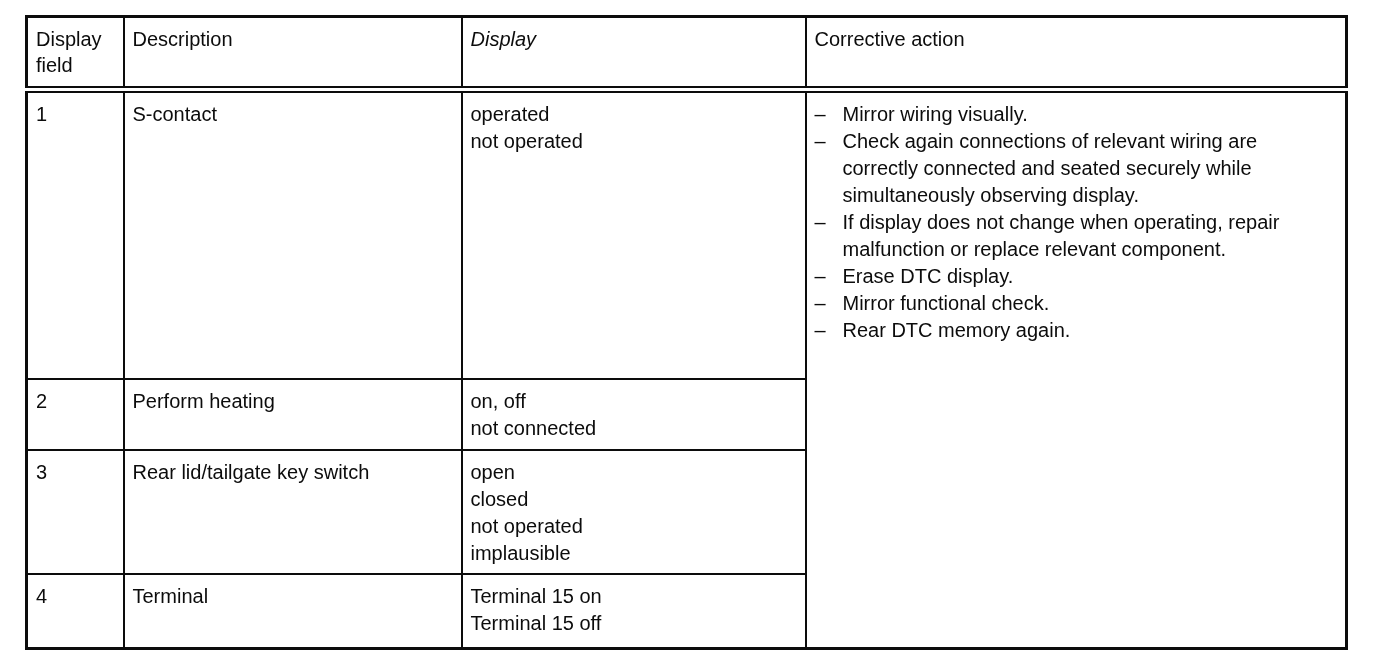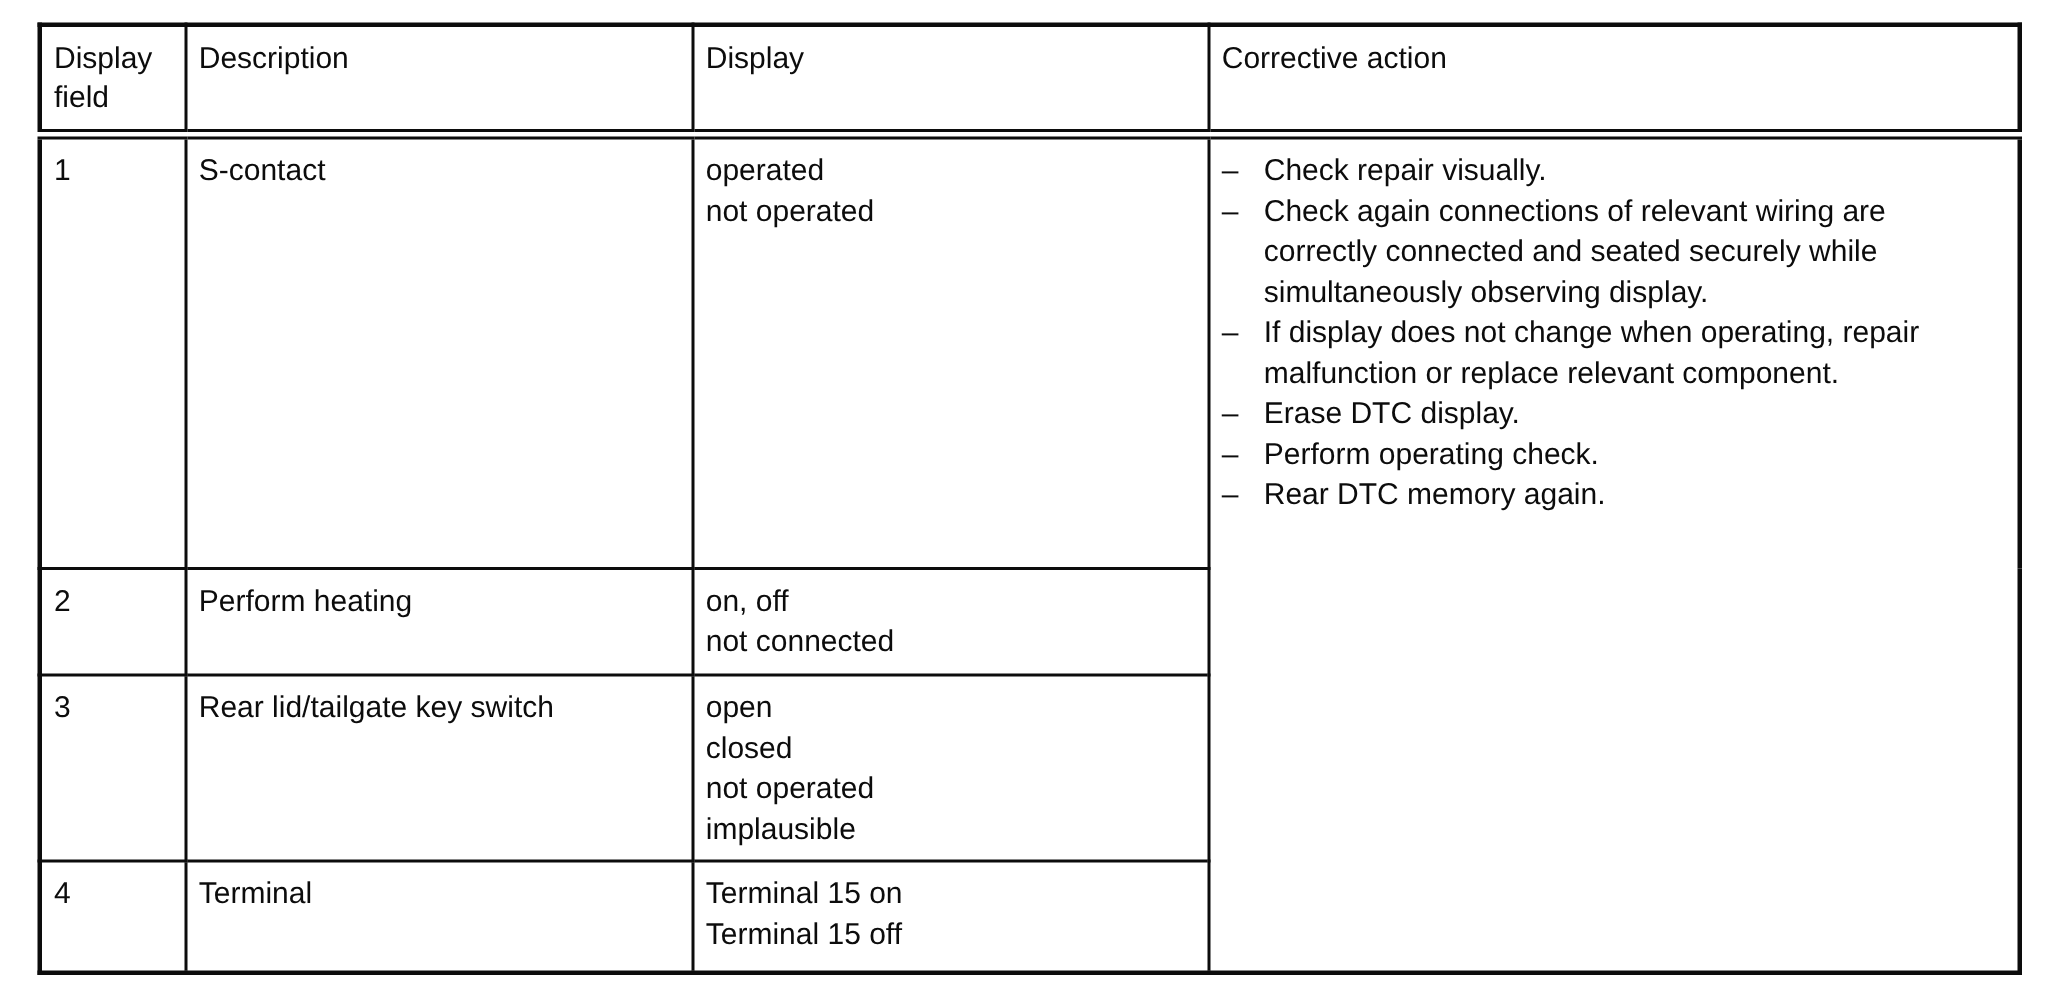--- a/index.html
+++ b/index.html
@@ -55,20 +55,21 @@
 
   th.h-field {
     font-weight: bold;
     text-align: center;
     padding-top: 10px;
     line-height: 26px;
   }
   th.h-display {
     font-weight: bold;
     text-align: center;
+    font-style: italic;
   }
   td.cell-field {
     text-align: center;
     padding-top: 12px;
   }
   td.cell-display {
     text-align: center;
     white-space: pre-line;
     padding-top: 10px;
   }
@@ -115,37 +116,37 @@
     </tr>
     <tr class="r1">
       <td class="cell-field">1</td>
       <td class="cell-desc">S-contact</td>
       <td class="cell-display">operated
 not operated</td>
       <td class="cell-actions" rowspan="4">
         <ul class="actions">
           <li>
             <span class="dash">–</span>
-            <span class="txt">Check repair visually.</span>
+            <span class="txt">Mirror wiring visually.</span>
           </li>
           <li>
             <span class="dash">–</span>
             <span class="txt">Check again connections of relevant wiring are correctly connected and seated securely while simultaneously observing display.</span>
           </li>
           <li>
             <span class="dash">–</span>
             <span class="txt">If display does not change when operating, repair malfunction or replace relevant component.</span>
           </li>
           <li>
             <span class="dash">–</span>
             <span class="txt">Erase DTC display.</span>
           </li>
           <li>
             <span class="dash">–</span>
-            <span class="txt">Perform operating check.</span>
+            <span class="txt">Mirror functional check.</span>
           </li>
           <li>
             <span class="dash">–</span>
             <span class="txt">Rear DTC memory again.</span>
           </li>
         </ul>
       </td>
     </tr>
     <tr class="r2">
       <td class="cell-field">2</td>

